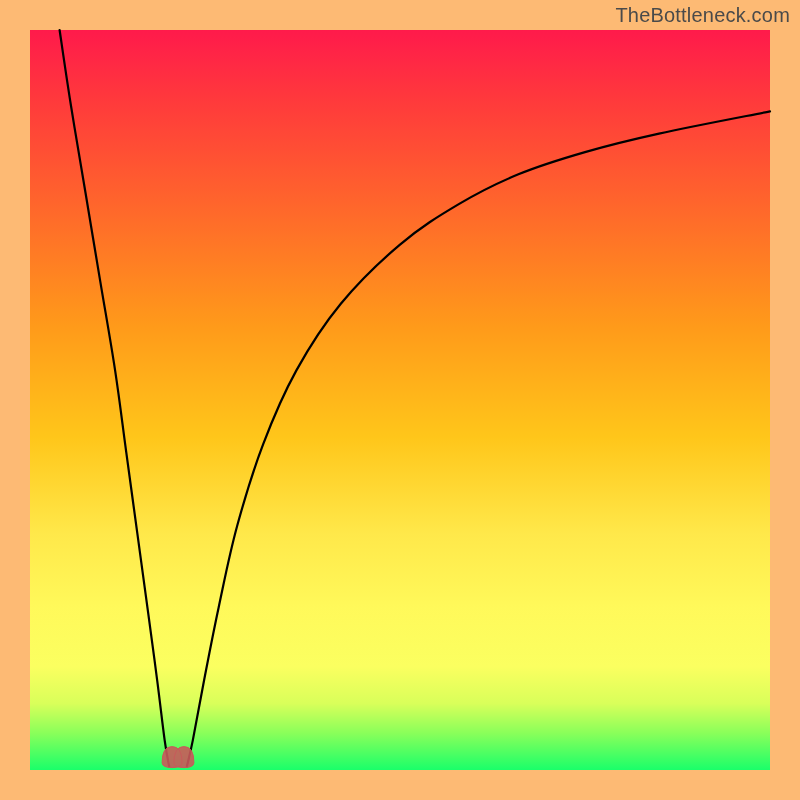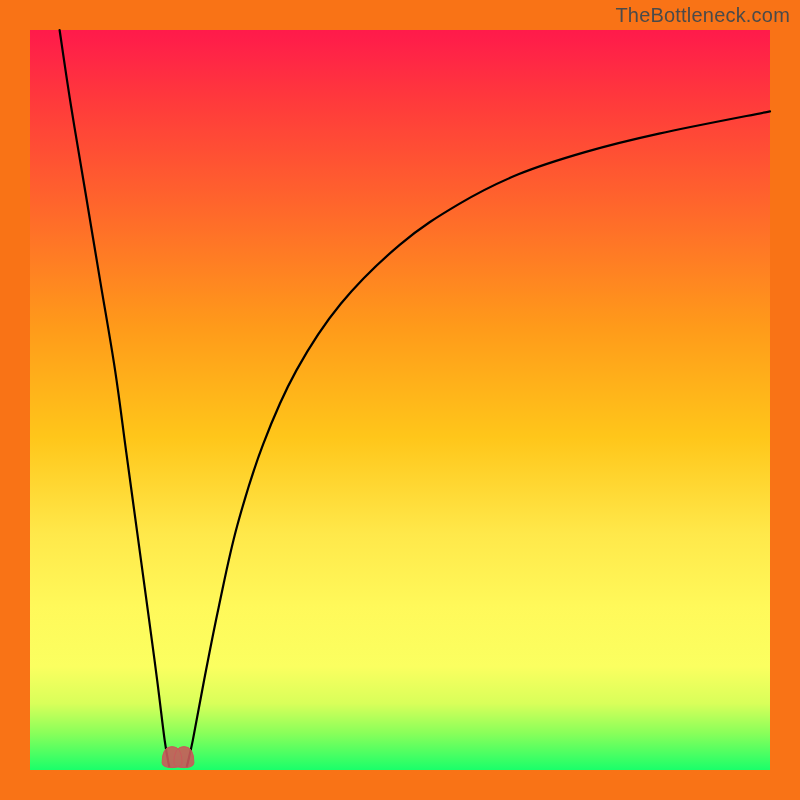--- a/index.html
+++ b/index.html
@@ -8,21 +8,21 @@
     width: 800px;
     height: 800px;
     overflow: hidden;
     background: #000;
     font-family: Arial, Helvetica, sans-serif;
   }
   .frame {
     position: relative;
     width: 800px;
     height: 800px;
-    background: #f97316;
+    background: #fdba74;
   }
   .plot-area {
     position: absolute;
     left: 30px;
     top: 30px;
     width: 740px;
     height: 740px;
     background: linear-gradient(to bottom,
       #ff1a4b 0%,
       #ff3b3b 10%,

